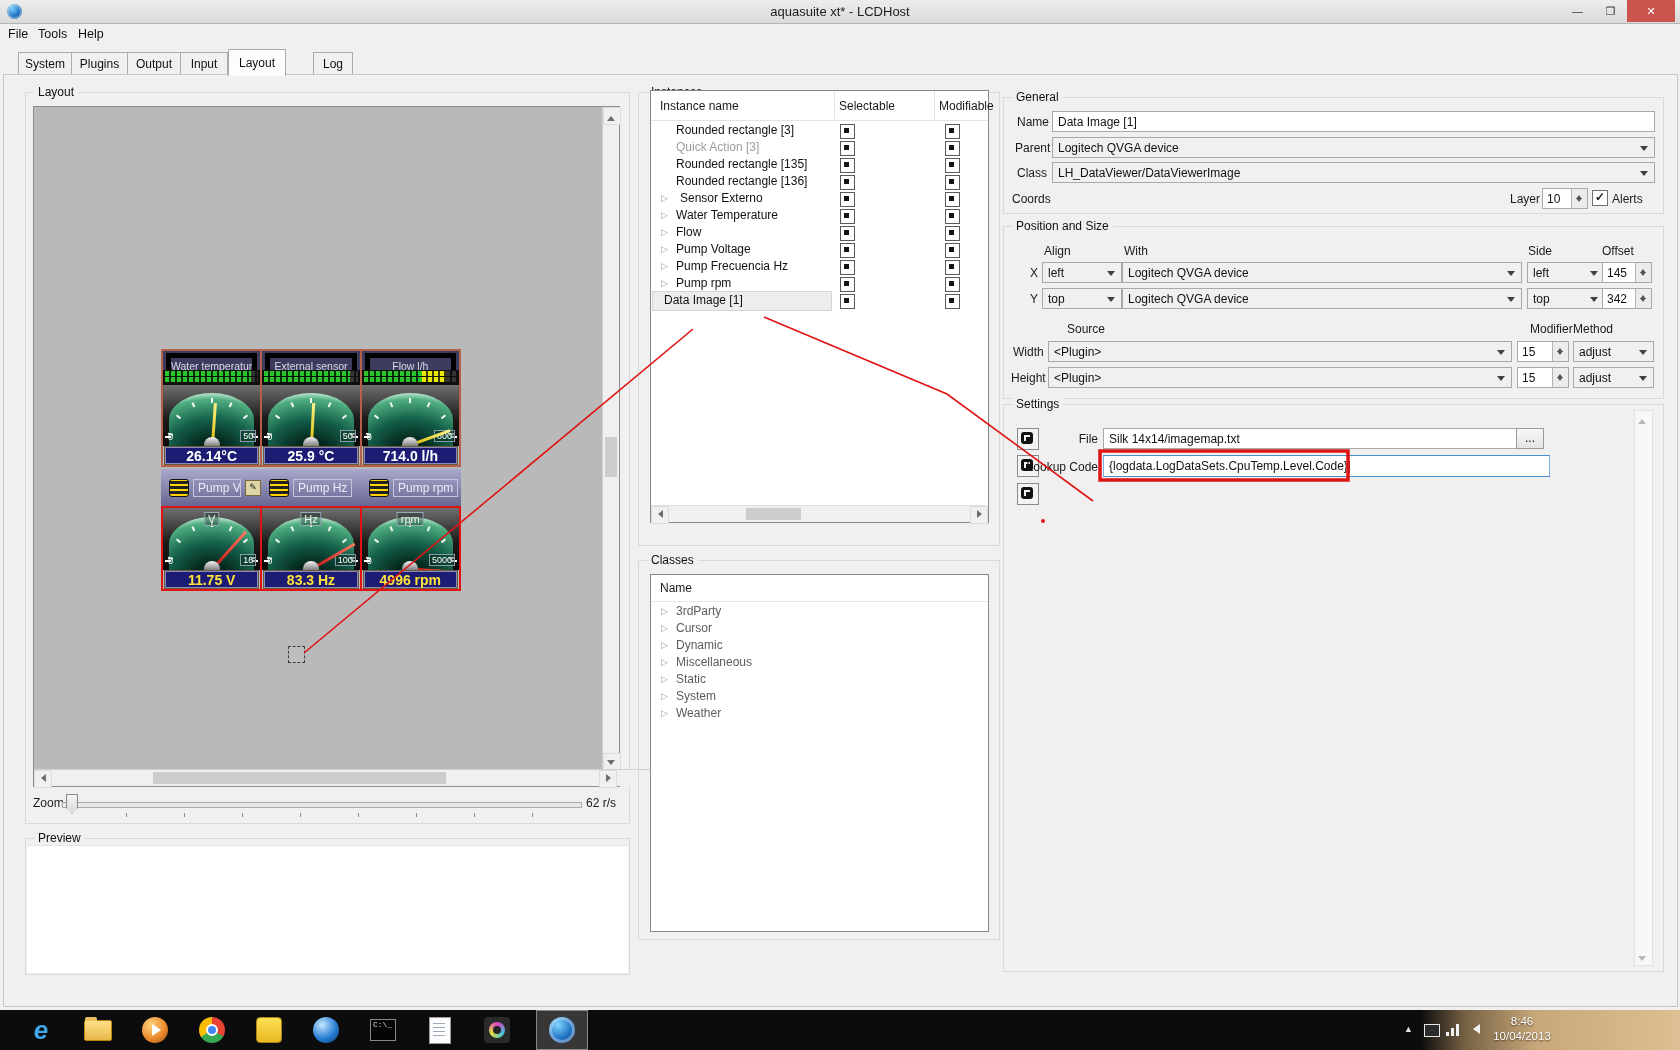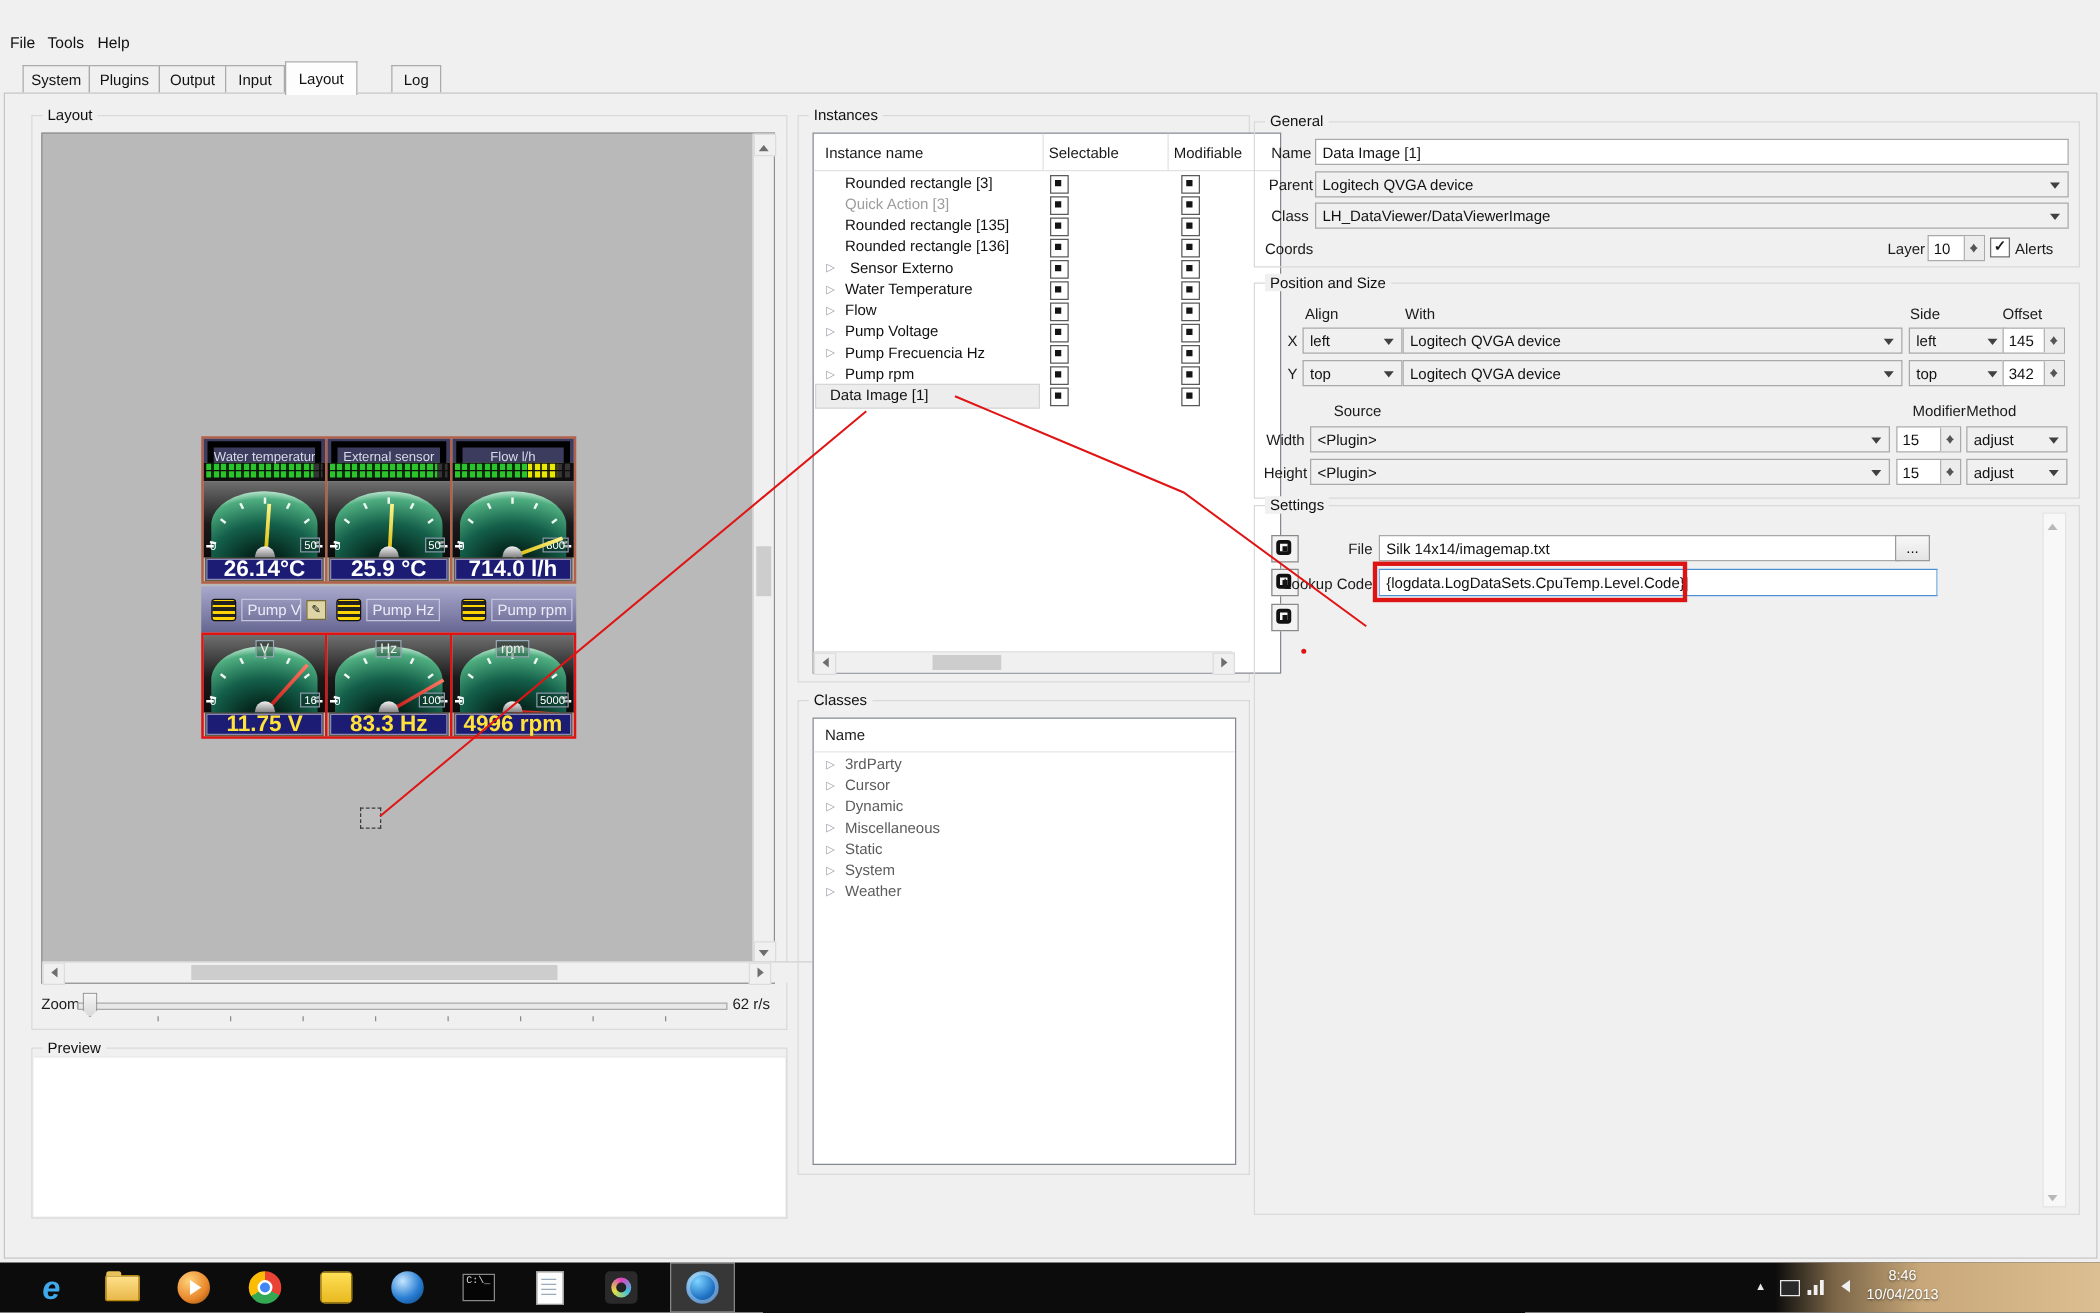--- a/index.html
+++ b/index.html
@@ -91,21 +91,21 @@
           background:linear-gradient(#fff48a,#d8b800);}
   .bneedle{height:50px;background:linear-gradient(#ff7a64,#c01010);}
   .pivot{position:absolute;bottom:0;left:50%;width:16px;height:9px;margin-left:-8px;border-radius:8px 8px 0 0;
          background:linear-gradient(#f2f2f2,#808080);}
   .smin{position:absolute;left:5px;bottom:4px;color:#fff;font-size:9px;}
   .smax{position:absolute;right:4px;bottom:4px;color:#fff;font-size:9px;border:1px solid #8899aa;padding:0 2px;background:rgba(10,30,22,.35);}
   .sdash{position:absolute;bottom:8px;width:6px;height:2px;background:#fff;}
   .unitbox{position:absolute;top:4px;left:50%;transform:translateX(-50%);border:1px solid #9aaabb;color:#eef2ee;
            font-size:11px;padding:0 3px;background:rgba(18,40,30,.35);}
   .gval{height:15px;margin:1px 2px;background:#1c1c74;border:1px solid #8a8ab8;box-shadow:0 0 0 1px #6a5a3a;
-        color:#fff;font-size:18px;font-weight:bold;display:flex;align-items:center;justify-content:center;white-space:nowrap;}
+        color:#fff;font-size:14px;font-weight:bold;display:flex;align-items:center;justify-content:center;white-space:nowrap;}
   .gval.yel{color:#ffe23c;}
   .tg1 .needle{transform:rotate(4deg);} .tg2 .needle{transform:rotate(3deg);} .tg3 .needle{transform:rotate(70deg);}
   .bg1 .needle{transform:rotate(42deg);} .bg2 .needle{transform:rotate(60deg);} .bg3 .needle{transform:rotate(94deg);}
   .midband{height:37px;margin:2px 0 0 0;background:linear-gradient(180deg,#a9a9cd,#666692);display:flex;align-items:center;}
   .mcol{flex:1 1 0;display:flex;align-items:center;gap:4px;padding-left:8px;min-width:0;}
   .pumpico{width:18px;height:16px;border-radius:3px;background:repeating-linear-gradient(0deg,#ffd400 0 2px,#222 2px 5px);
            border:1px solid #111;flex:0 0 auto;}
   .plabel{border:1px solid #c4c4dc;color:#ececf8;font-size:12px;padding:0 4px;height:16px;line-height:16px;white-space:nowrap;overflow:hidden;}
   .pencil{width:14px;height:14px;background:#ded5a6;border:1px solid #77683a;font-size:9px;line-height:13px;text-align:center;flex:0 0 auto;}
   .dotted{position:absolute;width:15px;height:15px;border:1px dashed #3c3c3c;background:rgba(255,255,255,.08);}
@@ -152,20 +152,27 @@
   .ico-lcd{width:26px;height:26px;border-radius:50%;background:radial-gradient(circle at 35% 30%,#7fd4ff,#1f72c4 55%,#0a3e7a);box-shadow:inset 0 0 0 3px rgba(255,255,255,.35);}
   .tray-mon{width:14px;height:11px;border:1px solid #e8e8e8;background:#2a2a2a;}
   .bar{position:absolute;bottom:0;width:3px;background:#f0f0f0;}
   .tray-spk{width:0;height:0;border:5px solid transparent;border-right:7px solid #f0f0f0;position:relative;}
 </style>
 </head>
 <body>
 
 <div class="screen">
 
+  <div class="titlebar">
+    <span class="app-icon"></span>
+    <div class="title-text">aquasuite xt* - LCDHost</div>
+    <div class="winbtn" style="left:1561px;width:33px;">—</div>
+    <div class="winbtn" style="left:1594px;width:33px;">❐</div>
+    <div class="winbtn close" style="left:1627px;width:48px;">✕</div>
+  </div>
 
   <div class="menubar">
     <span class="menu-item" style="left:2px;">File</span>
     <span class="menu-item" style="left:32px;">Tools</span>
     <span class="menu-item" style="left:72px;">Help</span>
   </div>
 
   <div class="tab" style="left:18px;width:52px;">System</div>
   <div class="tab" style="left:71px;width:55px;">Plugins</div>
   <div class="tab" style="left:127px;width:52px;">Output</div>
@@ -400,21 +407,21 @@
   <span class="lbl" style="left:586px;top:796px;">62 r/s</span>
 
   <div class="gb" style="left:25px;top:838px;width:603px;height:135px;">
     <span class="gb-label">Preview</span>
     <div style="position:absolute;left:1px;top:6px;right:1px;bottom:1px;background:#fff;border-top:1px solid #e4e4e4;"></div>
   </div>
 
   <div class="gb" style="left:638px;top:92px;width:360px;height:452px;">
     <span class="gb-label">Instances</span>
   </div>
-  <div class="list" style="left:650px;top:106px;width:337px;height:431px;padding-left:36px;">
+  <div class="list" style="left:650px;top:90px;width:337px;height:431px;">
     <span class="hdr" style="left:9px;top:8px;">Instance name</span>
     <span class="hdr" style="left:188px;top:8px;">Selectable</span>
     <span class="hdr" style="left:288px;top:8px;">Modifiable</span>
     <span class="colsep" style="left:183px;height:29px;"></span>
     <span class="colsep" style="left:283px;height:29px;"></span>
     <div style="position:absolute;left:0;top:29px;right:0;height:1px;background:#e2e2e2;"></div>
 
     <div class="selbg" style="left:1px;top:200px;width:178px;height:18px;"></div>
 
     <div class="lrow" style="top:31px;">

